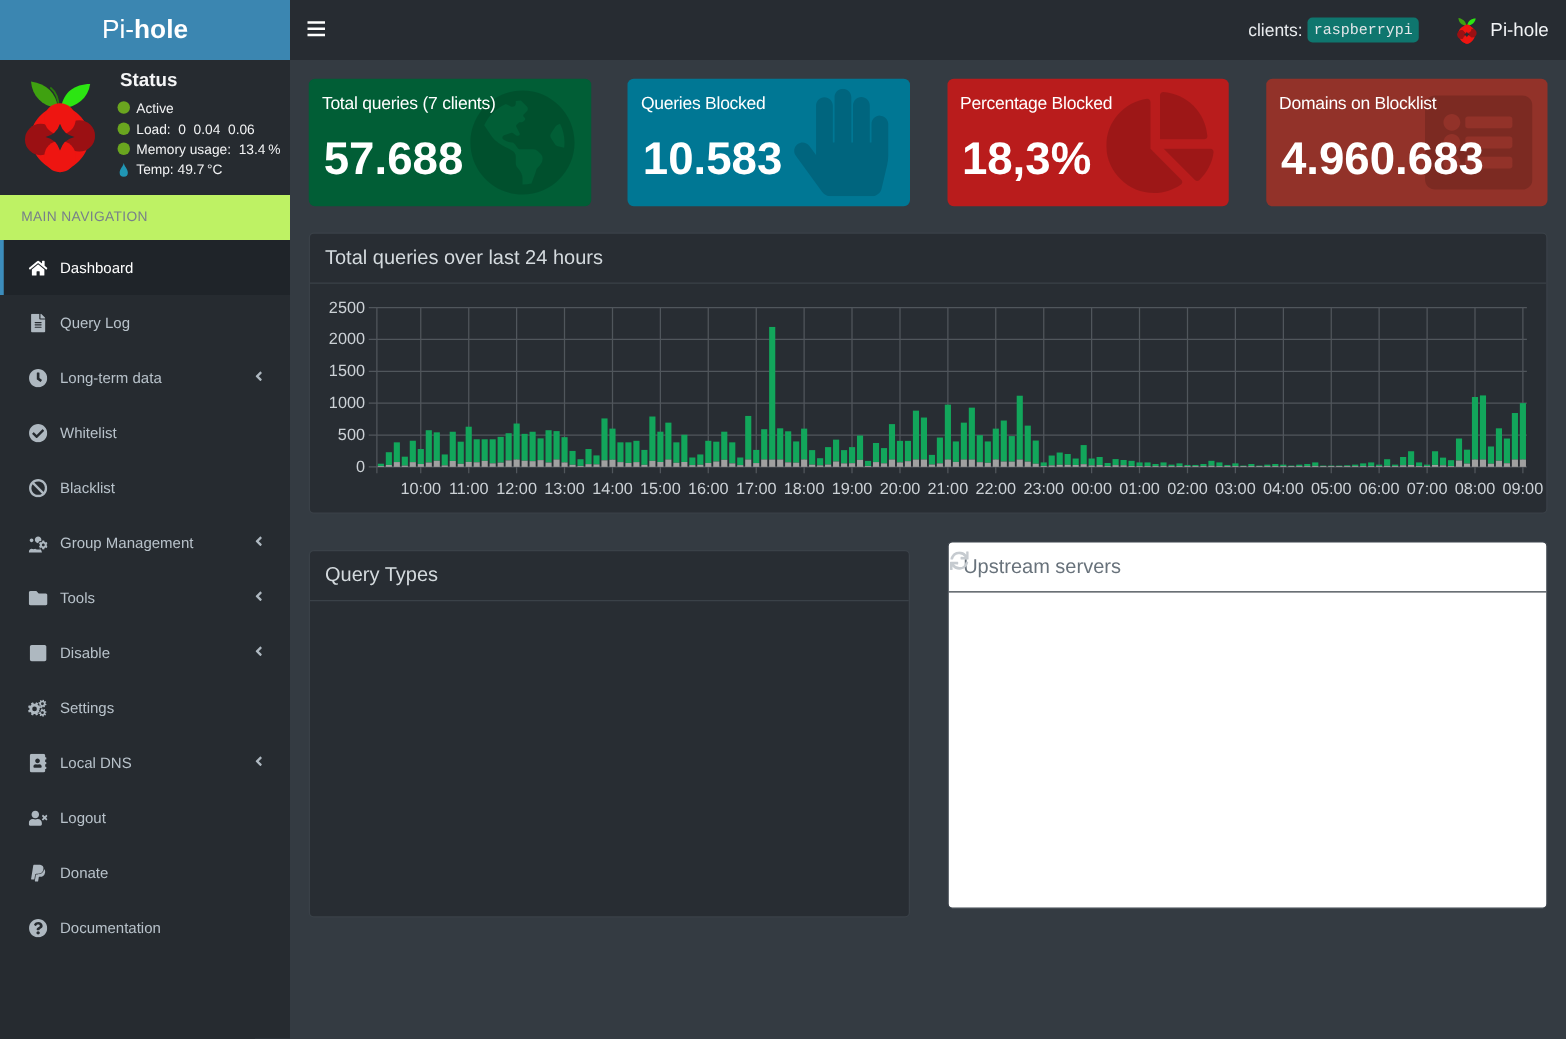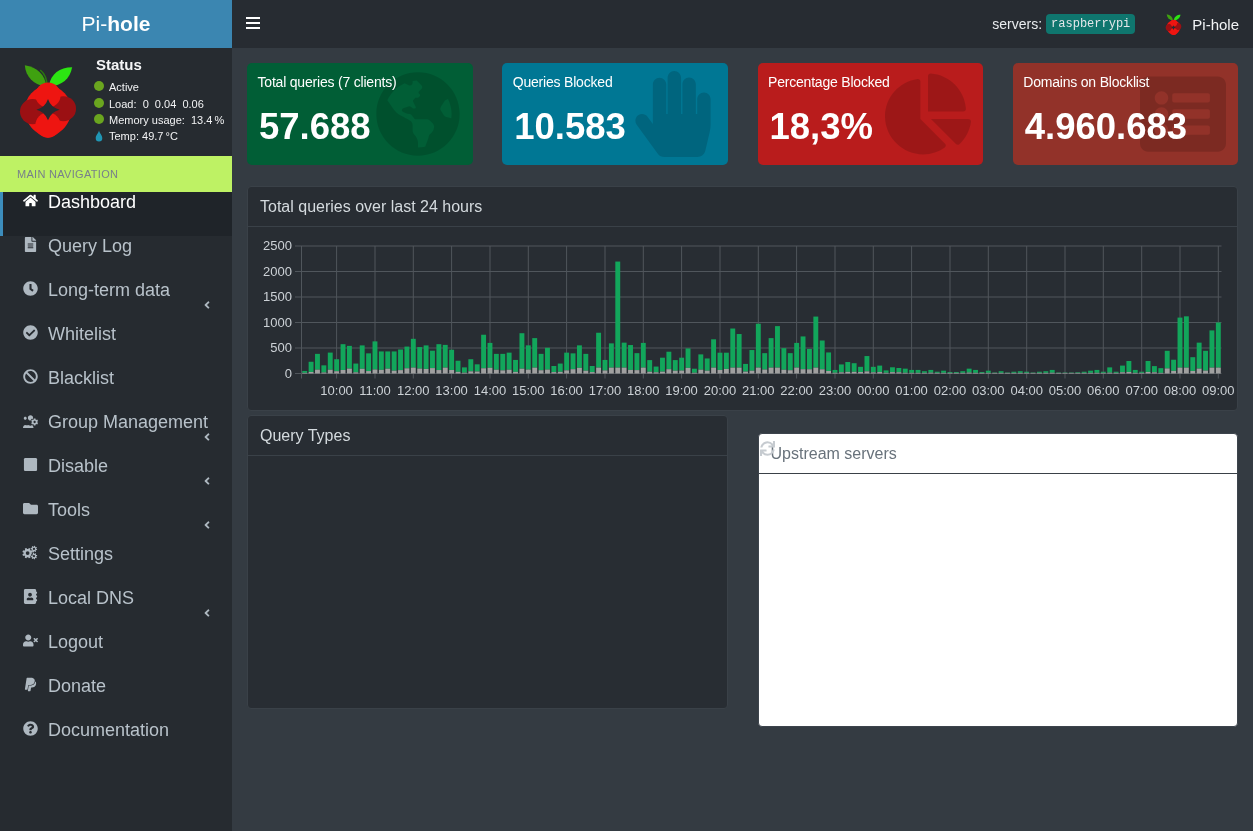--- a/index.html
+++ b/index.html
@@ -15,42 +15,42 @@
 .navbrand span{margin-left:10px;font-size:15px;color:#f2f4f6}
 .sidebar{position:absolute;left:0;top:48px;width:232px;bottom:0;background:#262b30}
 .statuspanel{position:relative;height:108px}
 .statuspanel .rasp{position:absolute;left:19px;top:10px}
 .st{position:absolute;left:93px;color:#f5f6f7}
 .st-h{top:8px;font-size:15px;font-weight:bold;left:96px}
 .strow{position:absolute;left:94px;font-size:11px;color:#f2f3f4;display:flex;align-items:flex-start;white-space:nowrap}
 .dot{width:10px;height:10px;border-radius:50%;background:#6aa51f;margin-right:5px;flex:0 0 auto}
 .mainnav{height:36px;line-height:36px;padding-left:17px;font-size:11px;color:#78808a;background:#bef264;letter-spacing:0.3px}
 .menu{list-style:none}
-.menu li{position:relative;height:44px;display:flex;color:#b8c2ca;font-size:18px}
+.menu li{position:relative;height:44px;display:flex;align-items:center;color:#b8c2ca;font-size:12px}
 .menu li .mi{width:16px;height:16px;margin-left:22px;margin-right:10px;flex:0 0 auto;display:flex;align-items:center;justify-content:center}
 .menu li.active{background:#1f2429;color:#fff;border-left:3px solid #3c8dbc}
 .menu li.active .mi{margin-left:19px}
 .menu li .chev{position:absolute;right:19px;top:15px}
 .content{position:absolute;left:232px;top:48px;right:0;bottom:0}
 .smallbox{position:absolute;top:15px;width:225.5px;height:102px;border-radius:5px;color:#fff;overflow:hidden}
 .smallbox .t{position:absolute;left:10.5px;top:11px;font-size:14px;letter-spacing:-0.2px;z-index:2}
 .smallbox .n{position:absolute;left:12px;top:43px;font-size:36.5px;font-weight:bold;z-index:2}
 .smallbox .ic{position:absolute;right:12px;top:8px;z-index:1}
 .panel{position:absolute;background:#282d33;border:1px solid #3a4148;border-radius:4px}
 .panel .ph{height:40px;line-height:40px;padding-left:12px;font-size:16px;color:#d4dade;border-bottom:1px solid #3a4148}
 </style></head><body>
 <div class="logo">Pi-<b>hole</b></div>
 <div class="navbar">
     <div class="burger">
       <div></div>
       <div></div>
       <div></div>
     </div>
 <div class="nav-right">
-      <span class="hostlabel">servers:</span>
+      <span class="hostlabel">clients:</span>
       <span class="hostcode">raspberrypi</span>
 <span class="navbrand">
         <svg width="17" height="27" viewBox="0 0 60 84">
           <path d="M28 27 C27 16 19 8 6 6 C7 18 15 26 27 28 Z" fill="#3fa110"></path>
           <path d="M31 27 C33 15 42 8 55 8 C53 20 44 27 32 28 Z" fill="#2ce512"></path>
           <path d="M30 26 C13 30 4 40 7 55 C9 68 18 77 30 79 C42 77 51 68 53 55 C56 40 47 30 30 26 Z" fill="#ee1511"></path>
           <circle cx="15" cy="53" r="12.5" fill="#9b1013"></circle>
           <circle cx="45" cy="49" r="12.5" fill="#9b1013"></circle>
           <circle cx="31" cy="37" r="12" fill="#ee1511"></circle>
           <circle cx="31" cy="67" r="12" fill="#ee1511"></circle>
@@ -111,31 +111,31 @@
           </svg>
         </span>Blacklist</li>
 <li><span class="mi">
           <svg width="15" height="15" viewBox="0 0 640 512">
             <path fill="#aeb8c0" d="M610.5 341.3c2.6-14.1 2.6-28.5 0-42.6l25.8-14.9c3-1.7 4.3-5.2 3.3-8.5-6.7-21.6-18.2-41.2-33.2-57.4-2.3-2.5-6-3.1-9-1.4l-25.8 14.9c-10.9-9.3-23.4-16.5-36.9-21.3v-29.8c0-3.4-2.4-6.4-5.7-7.1-22.3-5-45-4.8-66.2 0-3.3.7-5.7 3.7-5.7 7.1v29.8c-13.5 4.8-26 12-36.9 21.3l-25.8-14.9c-2.9-1.7-6.7-1.1-9 1.4-15 16.2-26.5 35.8-33.2 57.4-1 3.3.4 6.8 3.3 8.5l25.8 14.9c-2.6 14.1-2.6 28.5 0 42.6l-25.8 14.9c-3 1.7-4.3 5.2-3.3 8.5 6.7 21.6 18.2 41.1 33.2 57.4 2.3 2.5 6 3.1 9 1.4l25.8-14.9c10.9 9.3 23.4 16.5 36.9 21.3v29.8c0 3.4 2.4 6.4 5.7 7.1 22.3 5 45 4.8 66.2 0 3.3-.7 5.7-3.7 5.7-7.1v-29.8c13.5-4.8 26-12 36.9-21.3l25.8 14.9c2.9 1.7 6.7 1.1 9-1.4 15-16.2 26.5-35.8 33.2-57.4 1-3.3-.4-6.8-3.3-8.5l-25.8-14.9zM496 368.5c-26.8 0-48.5-21.8-48.5-48.5s21.8-48.5 48.5-48.5 48.5 21.8 48.5 48.5-21.7 48.5-48.5 48.5zM96 224c35.3 0 64-28.7 64-64s-28.7-64-64-64-64 28.7-64 64 28.7 64 64 64zm224 32c1.9 0 3.7-.5 5.6-.6 8.3-21.7 20.5-42.1 36.3-59.2 7.4-8 17.9-12.6 28.9-12.6 6.9 0 13.7 1.8 19.6 5.3l7.9 4.6c.8-.5 1.6-.9 2.4-1.4 7-14.6 11.2-30.8 11.2-48 0-61.9-50.1-112-112-112S208 82.1 208 144c0 61.9 50.1 112 112 112zm105.2 194.5c-2.3-1.2-4.6-2.6-6.8-3.9-8.2 4.8-15.3 9.8-27.5 15.4-21.8 10-45.7 15.2-70.9 15.2s-49.1-5.2-70.9-15.2c-12.2-5.6-19.3-10.6-27.5-15.4-2.2 1.3-4.5 2.7-6.8 3.9-8 4.3-16.6 7.5-25.4 9.5-7.3 1.7-14.7 2.3-22.1 2.5-1.2.1-2.4.3-3.7.3-24.6 0-47.6-6-68.5-16.3C50.3 449.6 0 501.8 0 565.3V592c0 26.5 21.5 48 48 48h352c26.5 0 48-21.5 48-48v-26.7c0-63.5-50.3-115.7-113.3-118.8z"></path>
           </svg>
         </span>Group Management<span class="chev"><svg width="12" height="12" viewBox="0 0 256 512">
             <path fill="#aeb8c0" d="M31.7 239l136-136c9.4-9.4 24.6-9.4 33.9 0l22.6 22.6c9.4 9.4 9.4 24.6 0 33.9L127.9 256l96.4 96.4c9.4 9.4 9.4 24.6 0 33.9L201.7 409c-9.4 9.4-24.6 9.4-33.9 0l-136-136c-9.5-9.4-9.5-24.6-.1-34z"></path>
           </svg></span></li>
 <li><span class="mi">
+          <svg width="15" height="15" viewBox="0 0 512 512">
+            <path fill="#aeb8c0" d="M464 128H272l-64-64H48C21.49 64 0 85.49 0 112v288c0 26.51 21.49 48 48 48h416c26.51 0 48-21.49 48-48V176c0-26.51-21.49-48-48-48z"></path>
+          </svg>
+        </span>Tools<span class="chev"><svg width="12" height="12" viewBox="0 0 256 512">
+            <path fill="#aeb8c0" d="M31.7 239l136-136c9.4-9.4 24.6-9.4 33.9 0l22.6 22.6c9.4 9.4 9.4 24.6 0 33.9L127.9 256l96.4 96.4c9.4 9.4 9.4 24.6 0 33.9L201.7 409c-9.4 9.4-24.6 9.4-33.9 0l-136-136c-9.5-9.4-9.5-24.6-.1-34z"></path>
+          </svg></span></li>
+<li><span class="mi">
           <svg width="15" height="15" viewBox="0 0 448 512">
             <path fill="#aeb8c0" d="M400 32H48C21.5 32 0 53.5 0 80v352c0 26.5 21.5 48 48 48h352c26.5 0 48-21.5 48-48V80c0-26.5-21.5-48-48-48z"></path>
           </svg>
         </span>Disable<span class="chev"><svg width="12" height="12" viewBox="0 0 256 512">
-            <path fill="#aeb8c0" d="M31.7 239l136-136c9.4-9.4 24.6-9.4 33.9 0l22.6 22.6c9.4 9.4 9.4 24.6 0 33.9L127.9 256l96.4 96.4c9.4 9.4 9.4 24.6 0 33.9L201.7 409c-9.4 9.4-24.6 9.4-33.9 0l-136-136c-9.5-9.4-9.5-24.6-.1-34z"></path>
-          </svg></span></li>
-<li><span class="mi">
-          <svg width="15" height="15" viewBox="0 0 512 512">
-            <path fill="#aeb8c0" d="M464 128H272l-64-64H48C21.49 64 0 85.49 0 112v288c0 26.51 21.49 48 48 48h416c26.51 0 48-21.49 48-48V176c0-26.51-21.49-48-48-48z"></path>
-          </svg>
-        </span>Tools<span class="chev"><svg width="12" height="12" viewBox="0 0 256 512">
             <path fill="#aeb8c0" d="M31.7 239l136-136c9.4-9.4 24.6-9.4 33.9 0l22.6 22.6c9.4 9.4 9.4 24.6 0 33.9L127.9 256l96.4 96.4c9.4 9.4 9.4 24.6 0 33.9L201.7 409c-9.4 9.4-24.6 9.4-33.9 0l-136-136c-9.5-9.4-9.5-24.6-.1-34z"></path>
           </svg></span></li>
 <li><span class="mi">
           <svg width="17" height="16" viewBox="0 0 640 512">
             <path fill-rule="evenodd" fill="#aeb8c0" d="M388 325 L434 349 L407 414 L358 398 L323 433 L339 483 L273 509 L249 463 L200 463 L176 509 L111 482 L127 433 L92 398 L42 414 L16 348 L62 324 L62 275 L16 251 L43 186 L92 202 L127 167 L111 117 L177 91 L201 137 L250 137 L274 91 L339 118 L323 167 L358 202 L408 186 L434 252 L388 276 Z M300 300 A75 75 0 1 0 150 300 A75 75 0 1 0 300 300 Z M575 135 L608 145 L597 187 L564 180 L547 204 L562 234 L526 256 L507 228 L478 232 L468 265 L426 254 L433 221 L409 204 L379 219 L357 183 L385 164 L381 135 L348 125 L359 83 L392 90 L409 66 L394 36 L430 14 L449 42 L478 38 L488 5 L530 16 L523 49 L547 66 L577 51 L599 87 L571 106 Z M523 135 A45 45 0 1 0 433 135 A45 45 0 1 0 523 135 Z M569 453 L596 474 L572 509 L543 492 L519 508 L523 542 L482 550 L473 517 L445 511 L424 538 L389 514 L406 485 L390 461 L356 465 L348 424 L381 415 L387 387 L360 366 L384 331 L413 348 L437 332 L433 298 L474 290 L483 323 L511 329 L532 302 L567 326 L550 355 L566 379 L600 375 L608 416 L575 425 Z M523 420 A45 45 0 1 0 433 420 A45 45 0 1 0 523 420 Z"></path>
           </svg>
         </span>Settings</li>
 <li><span class="mi">
           <svg width="15" height="15" viewBox="0 0 448 512">
             <path fill="#aeb8c0" d="M436 160c6.6 0 12-5.4 12-12v-40c0-6.6-5.4-12-12-12h-20V48c0-26.5-21.5-48-48-48H48C21.5 0 0 21.5 0 48v416c0 26.5 21.5 48 48 48h320c26.5 0 48-21.5 48-48v-48h20c6.6 0 12-5.4 12-12v-40c0-6.6-5.4-12-12-12h-20v-64h20c6.6 0 12-5.4 12-12v-40c0-6.6-5.4-12-12-12h-20v-64h20zm-228-32c35.3 0 64 28.7 64 64s-28.7 64-64 64-64-28.7-64-64 28.7-64 64-64zm112 236.8c0 10.6-10 19.2-22.4 19.2H118.4C106 384 96 375.4 96 364.8v-19.2c0-31.8 30.1-57.6 67.2-57.6h5c12.3 5.1 25.7 8 39.8 8s27.6-2.9 39.8-8h5c37.1 0 67.2 25.8 67.2 57.6v19.2z"></path>
@@ -536,21 +536,21 @@
           <rect x="948.70" y="155.65" width="4.9" height="25.96" fill="#12a65b"></rect>
           <rect x="948.70" y="181.61" width="4.9" height="4.89" fill="#a0a0a0"></rect>
           <rect x="955.09" y="163.81" width="4.9" height="19.80" fill="#12a65b"></rect>
           <rect x="955.09" y="183.60" width="4.9" height="2.90" fill="#a0a0a0"></rect>
           <rect x="961.48" y="143.41" width="4.9" height="37.23" fill="#12a65b"></rect>
           <rect x="961.48" y="180.63" width="4.9" height="5.86" fill="#a0a0a0"></rect>
           <rect x="967.87" y="135.50" width="4.9" height="45.13" fill="#12a65b"></rect>
           <rect x="967.87" y="180.63" width="4.9" height="5.86" fill="#a0a0a0"></rect>
         </svg></div>
     </div>
-<div class="panel" style="left:15px;top:367px;width:480.5px;height:294px">
+<div class="panel" style="left:15px;top:392px;width:480.5px;height:294px">
       <div class="ph">Query Types</div>
     </div>
 <div class="panel" style="left:525.5px;top:385px;width:480.5px;height:294px;background:#ffffff;border-color:#3d444c">
       <div class="ph" style="color:#68727b">Upstream servers</div>
 <div style="position:absolute;left:1px;top:7px"><svg width="15" height="15" viewBox="0 0 512 512">
           <path fill="#c6cbd0" d="M440.65 12.57l4 82.77A247.16 247.16 0 0 0 255.83 8C134.73 8 33.91 94.92 12.29 209.82A12 12 0 0 0 24.09 224h49.05a12 12 0 0 0 11.67-9.26 175.91 175.91 0 0 1 317-56.94l-101.46-4.86a12 12 0 0 0-12.57 12v47.41a12 12 0 0 0 12 12H500a12 12 0 0 0 12-12V12a12 12 0 0 0-12-12h-47.37a12 12 0 0 0-11.98 12.57zM255.83 432a175.61 175.61 0 0 1-146-77.8l101.8 4.87a12 12 0 0 0 12.57-12v-47.4a12 12 0 0 0-12-12H12a12 12 0 0 0-12 12V500a12 12 0 0 0 12 12h47.35a12 12 0 0 0 12-12.6l-4.15-82.57A247.17 247.17 0 0 0 255.83 504c121.11 0 221.93-86.92 243.55-201.82a12 12 0 0 0-11.8-14.18h-49.05a12 12 0 0 0-11.67 9.26A175.86 175.86 0 0 1 255.83 432z"></path>
         </svg></div>
     </div>
 </div>
 </body></html>

